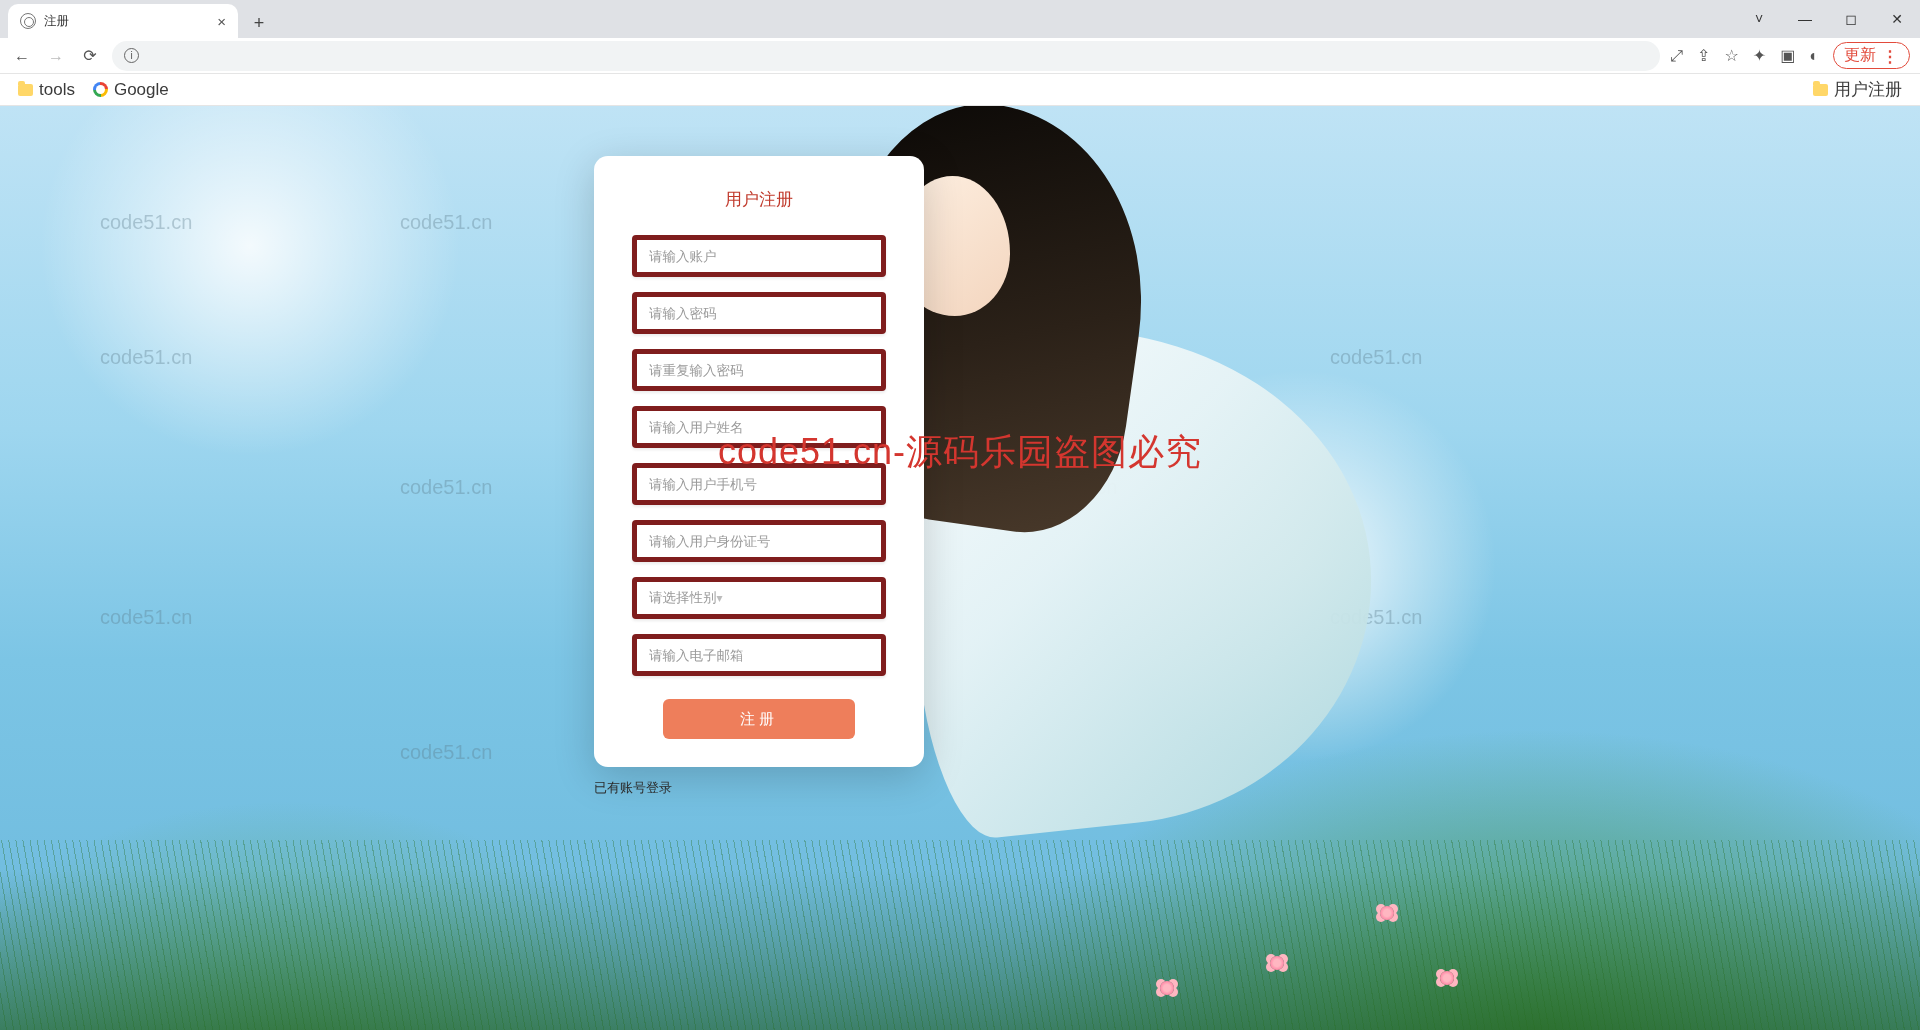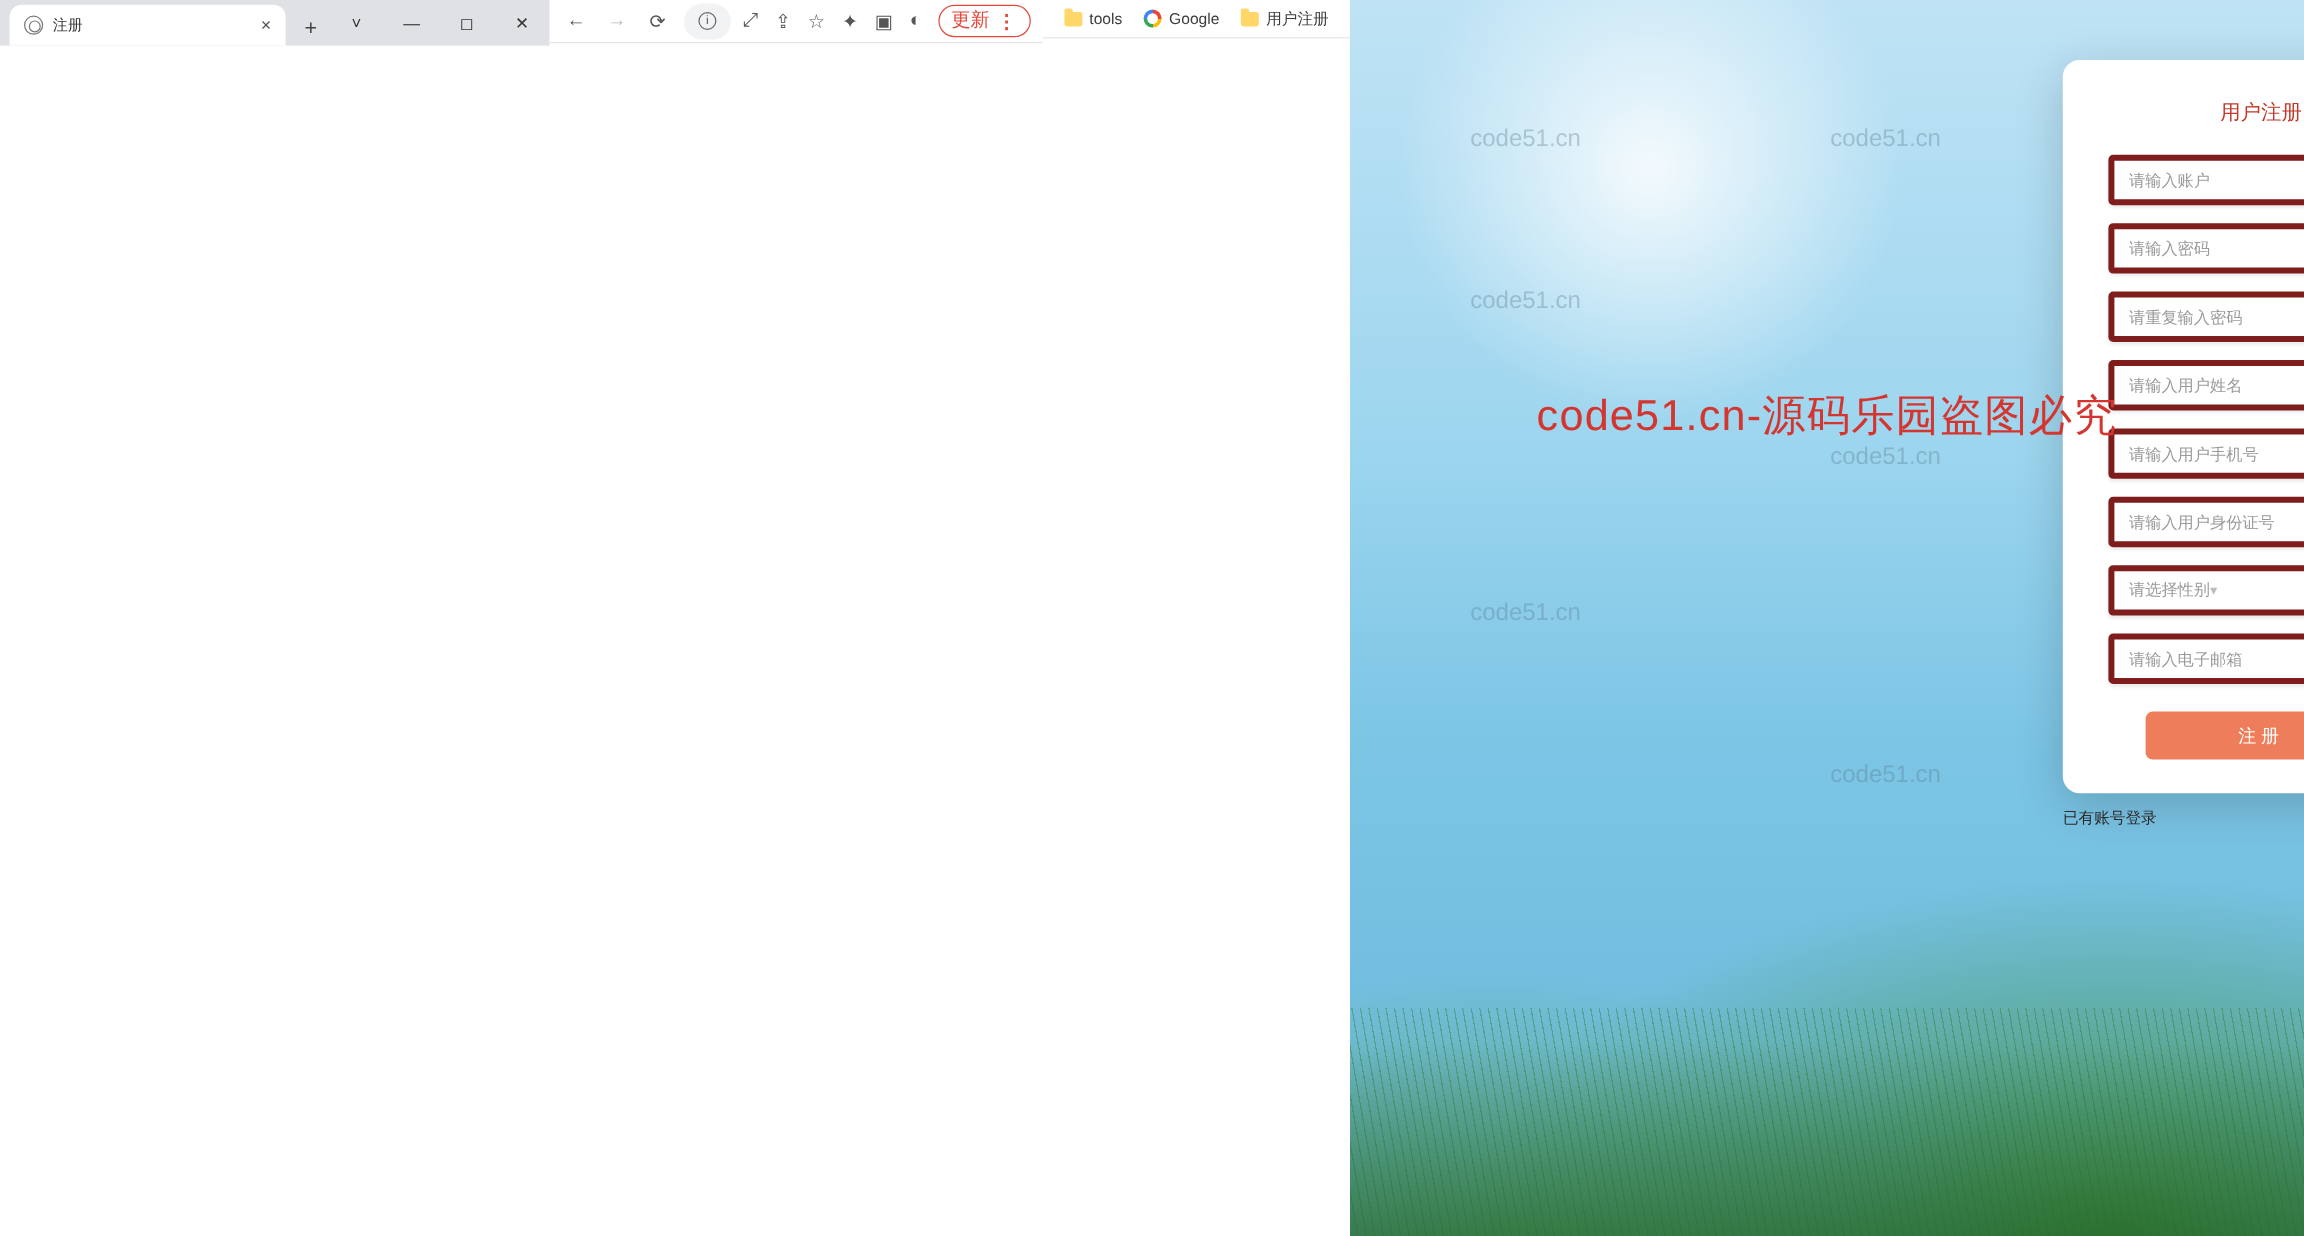--- a/index.html
+++ b/index.html
@@ -1,19 +1,19 @@
 <!DOCTYPE html>
 <html><head>
 <meta charset="utf-8">
 <style>
 *{margin:0;padding:0;box-sizing:border-box;font-family:"Microsoft YaHei",Arial,sans-serif}
 html,body{width:1920px;height:1030px;overflow:hidden;background:#fff}
 
 
-.chrome{width:100%;height:100%;display:flex;flex-direction:row;background:#fff}
+.chrome{width:100%;height:100%;display:flex;flex-direction:column;background:#fff}
 .tabbar{height:38px;background:#dfe1e5;display:flex;align-items:flex-end;padding-left:8px}
 .tab{width:230px;height:34px;background:#fff;border-radius:10px 10px 0 0;display:flex;align-items:center;padding:0 12px;gap:8px;font-size:12.5px;color:#333}
 .tab .favicon{width:16px;height:16px;border:1px solid #777;border-radius:50%;position:relative}
 .tab .favicon::before{content:"";position:absolute;left:3px;top:3px;width:8px;height:8px;border:1px solid #777;border-radius:50%}
 .tab .title{flex:1;white-space:nowrap;overflow:hidden}
 .tab .close{color:#555;font-size:15px;cursor:pointer}
 .newtab{width:30px;height:30px;display:flex;align-items:center;justify-content:center;color:#444;font-size:18px;margin-left:6px;cursor:pointer}
 .winctrl{margin-left:auto;display:flex;align-items:center;height:100%}
 .winctrl span{width:46px;height:34px;display:flex;align-items:center;justify-content:center;color:#333;font-size:14px;cursor:pointer}
 .addrrow{height:36px;background:#fff;display:flex;align-items:center;padding:0 10px;gap:10px;border-bottom:1px solid #e5e5e5}
@@ -21,21 +21,21 @@
 .navbtn.disabled{color:#bbb}
 .urlbox{flex:1;height:30px;background:#f1f3f4;border-radius:15px;display:flex;align-items:center;padding:0 12px;gap:10px;color:#555;font-size:14px}
 .urlbox .lock{width:15px;height:15px;border:1px solid #666;border-radius:50%;position:relative;font-size:10px;display:flex;align-items:center;justify-content:center}
 .url{flex:1;white-space:nowrap;overflow:hidden}
 .url .host{color:#202124}
 .url .path{color:#6e6e6e}
 .addricons{display:flex;align-items:center;gap:14px;color:#555}
 .addricons span{cursor:pointer;font-size:16px}
 .updatetag{border:1.5px solid #e24a3b;color:#e24a3b;border-radius:14px;padding:2px 10px 2px 10px;font-size:13px;display:flex;align-items:flex-end;gap:6px;cursor:pointer}
 .updatetag .dots{font-weight:bold;letter-spacing:1px}
-.bookbar{height:32px;background:#fff;display:flex;align-items:center;padding:0 18px;gap:18px;font-size:13px;color:#3b3b3b;border-bottom:1px solid #e5e5e5}
+.bookbar{height:32px;background:#fff;display:flex;align-items:center;padding:0 18px;gap:18px;font-size:17px;color:#3b3b3b;border-bottom:1px solid #e5e5e5}
 .bm{display:flex;align-items:center;gap:6px;cursor:pointer}
 .folder-ic{width:15px;height:12px;background:#ffd768;border-radius:2px;position:relative}
 .folder-ic::before{content:"";position:absolute;top:-3px;left:0;width:7px;height:4px;background:#ffd768;border-radius:2px 2px 0 0}
 .g-ic{width:15px;height:15px;border-radius:50%;background:conic-gradient(#ea4335 0 90deg,#fbbc05 90deg 180deg,#34a853 180deg 270deg,#4285f4 270deg 360deg);position:relative}
 .g-ic::after{content:"";position:absolute;inset:3px;background:#fff;border-radius:50%}
 .bm-right{margin-left:auto}
 
 
 .viewport{flex:1;position:relative;overflow:hidden}
 .bg{position:absolute;inset:0;background:

